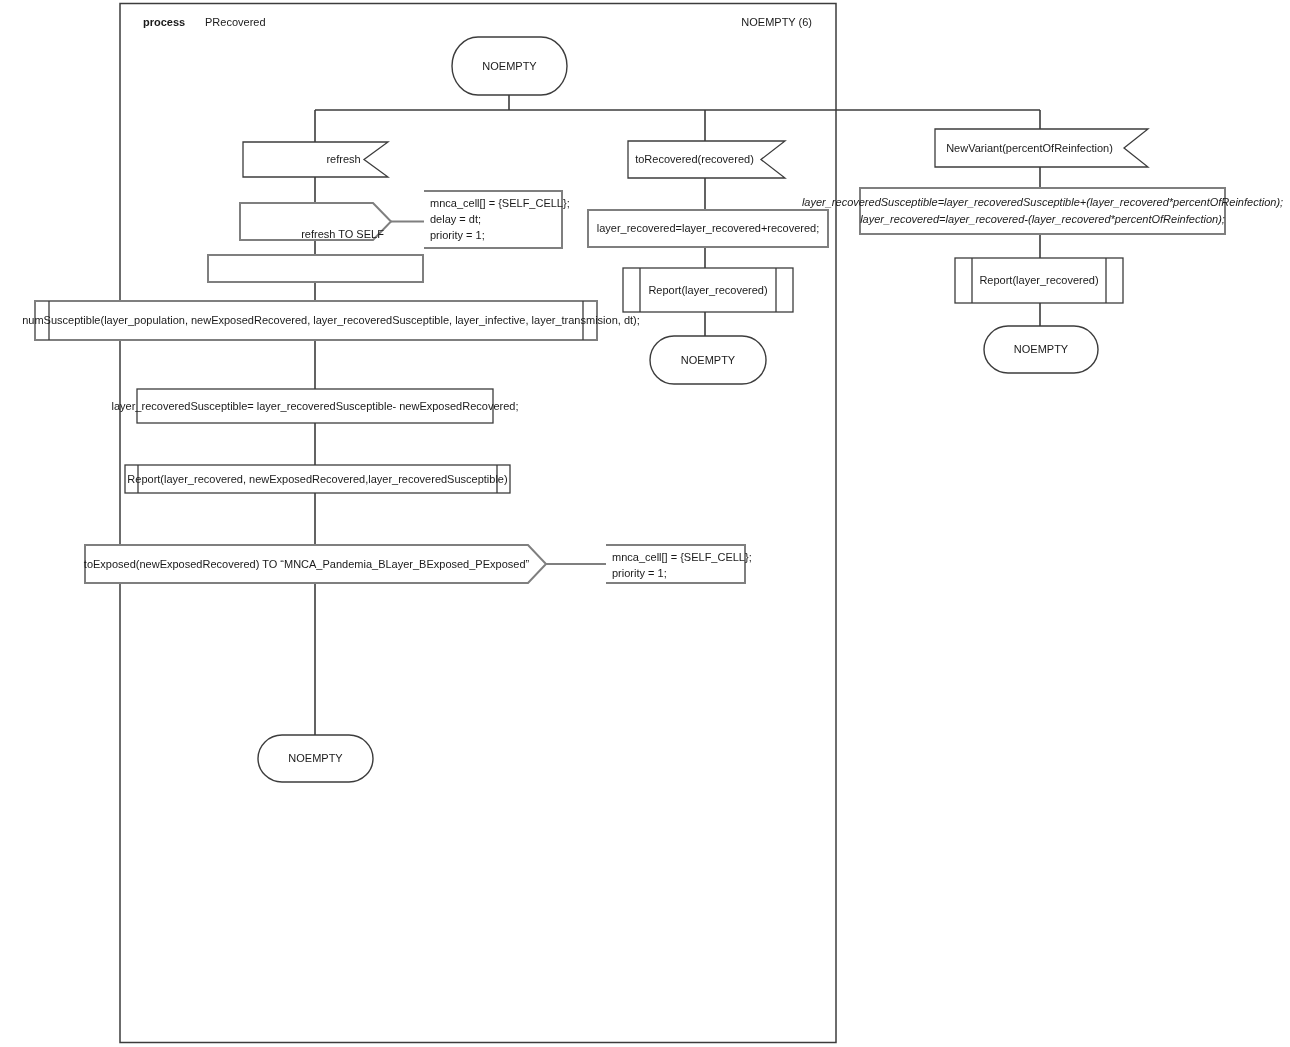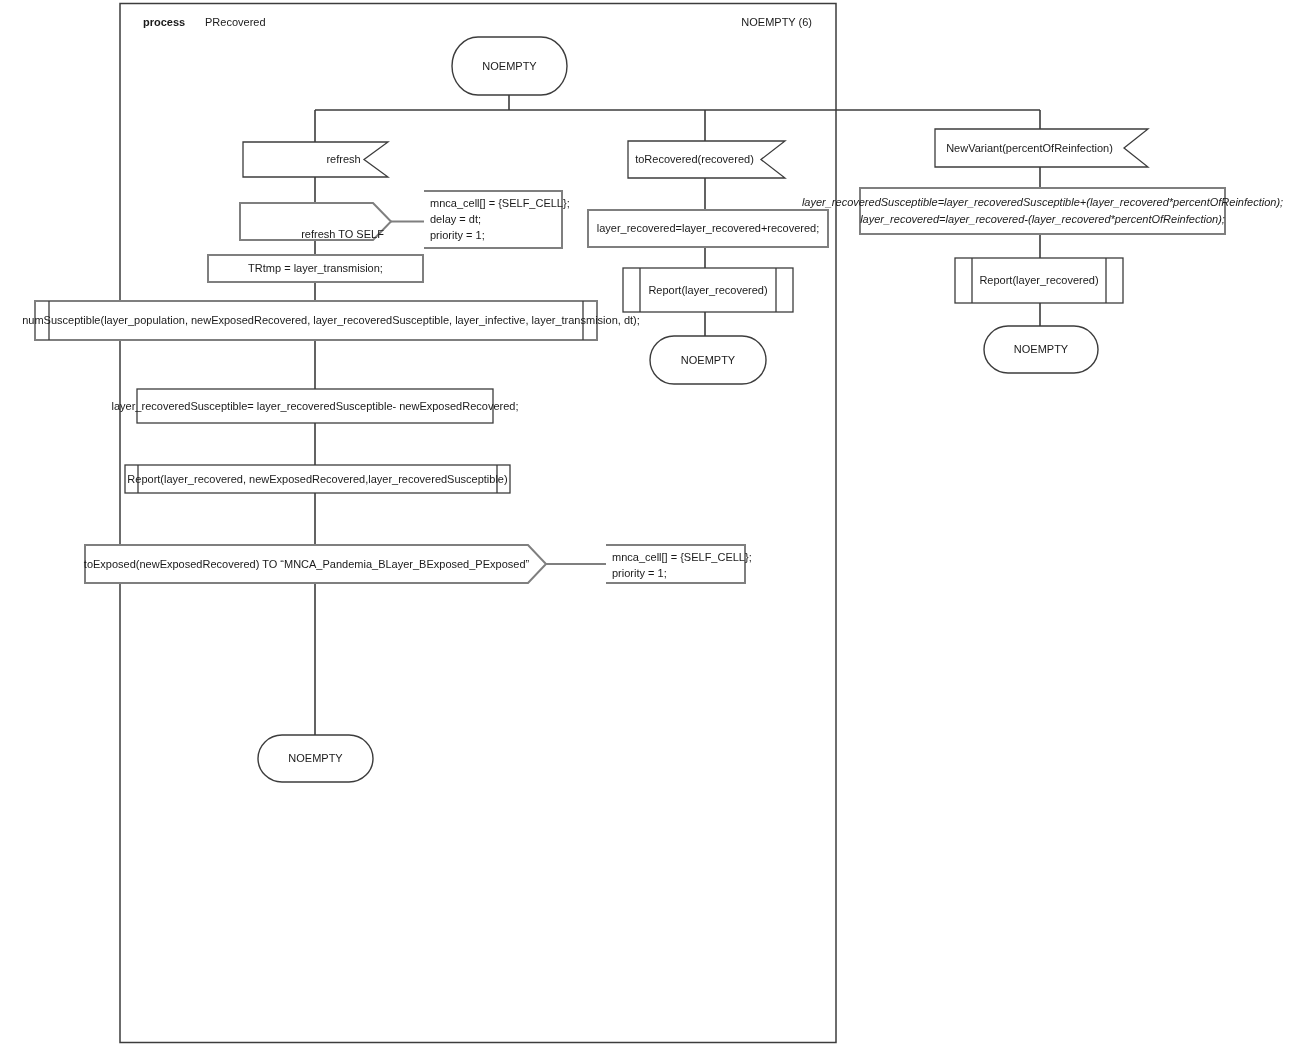--- a/index.html
+++ b/index.html
@@ -70,21 +70,20 @@
 
   <div class="t" style="left:452px;top:37px;width:115px;height:58px;">NOEMPTY</div>
 
   <div class="t" style="left:243px;top:142px;width:121px;height:35px;padding-left:40px;">refresh</div>
   <div class="t" style="left:240px;top:216px;width:133px;height:37px;margin-left:36px;">refresh TO SELF</div>
   <div class="cmt" style="left:430px;top:195px;">
     <div>mnca_cell[] = {SELF_CELL};</div>
     <div>delay = dt;</div>
     <div>priority = 1;</div>
   </div>
-  <div class="t" style="left:208px;top:255px;width:215px;height:27px;">TRtmp  = layer_transmision;</div>
   <div class="t" style="left:50px;top:301px;width:562px;height:39px;text-align:center;">numSusceptible(layer_population, newExposedRecovered, layer_recoveredSusceptible, layer_infective, layer_transmision, dt);</div>
   <div class="t" style="left:137px;top:389px;width:356px;height:34px;">layer_recoveredSusceptible= layer_recoveredSusceptible- newExposedRecovered;</div>
   <div class="t" style="left:125px;top:465px;width:385px;height:28px;">Report(layer_recovered, newExposedRecovered,layer_recoveredSusceptible)</div>
   <div class="t" style="left:85px;top:545px;width:443px;height:38px;">toExposed(newExposedRecovered) TO “MNCA_Pandemia_BLayer_BExposed_PExposed”</div>
   <div class="cmt" style="left:612px;top:549px;">
     <div>mnca_cell[] = {SELF_CELL};</div>
     <div>priority = 1;</div>
   </div>
   <div class="t" style="left:258px;top:735px;width:115px;height:47px;">NOEMPTY</div>
 

